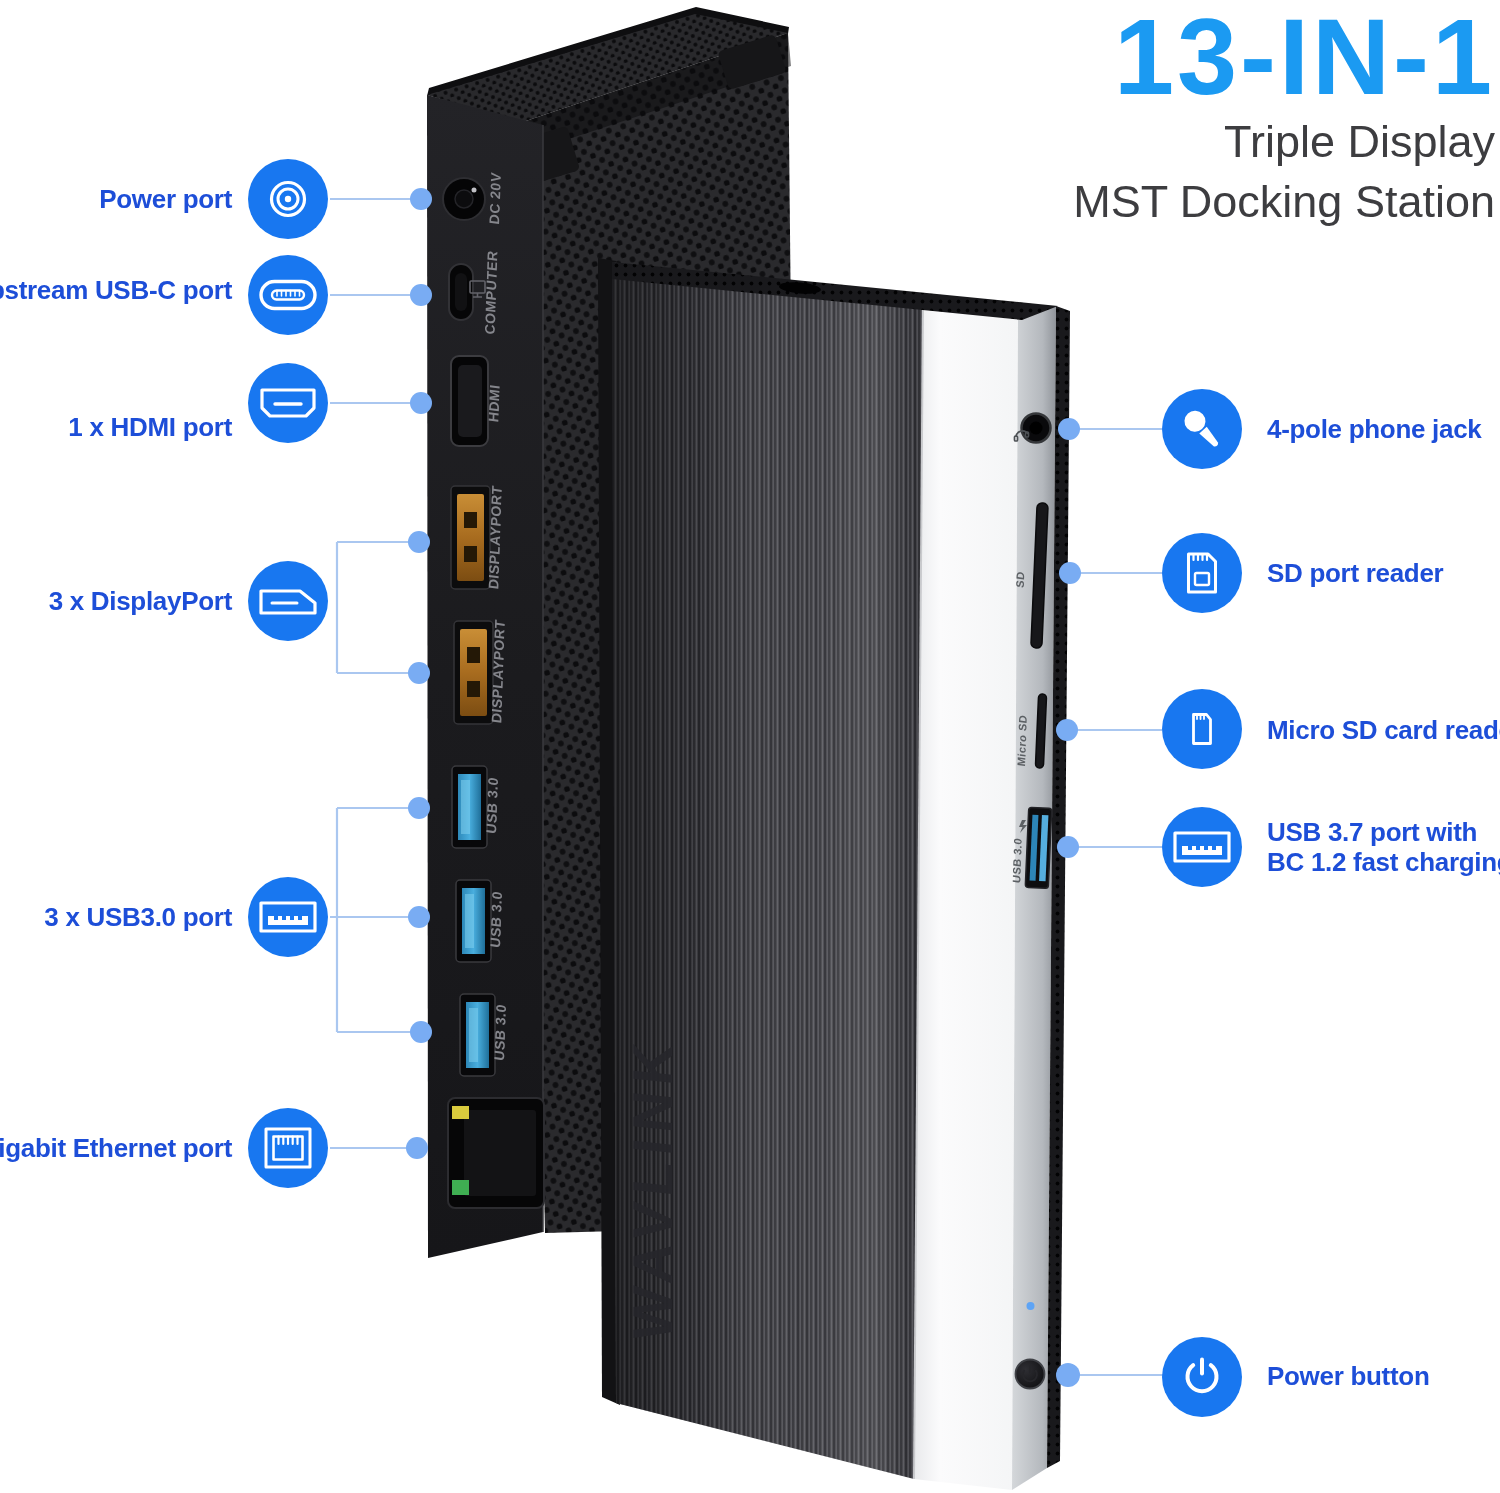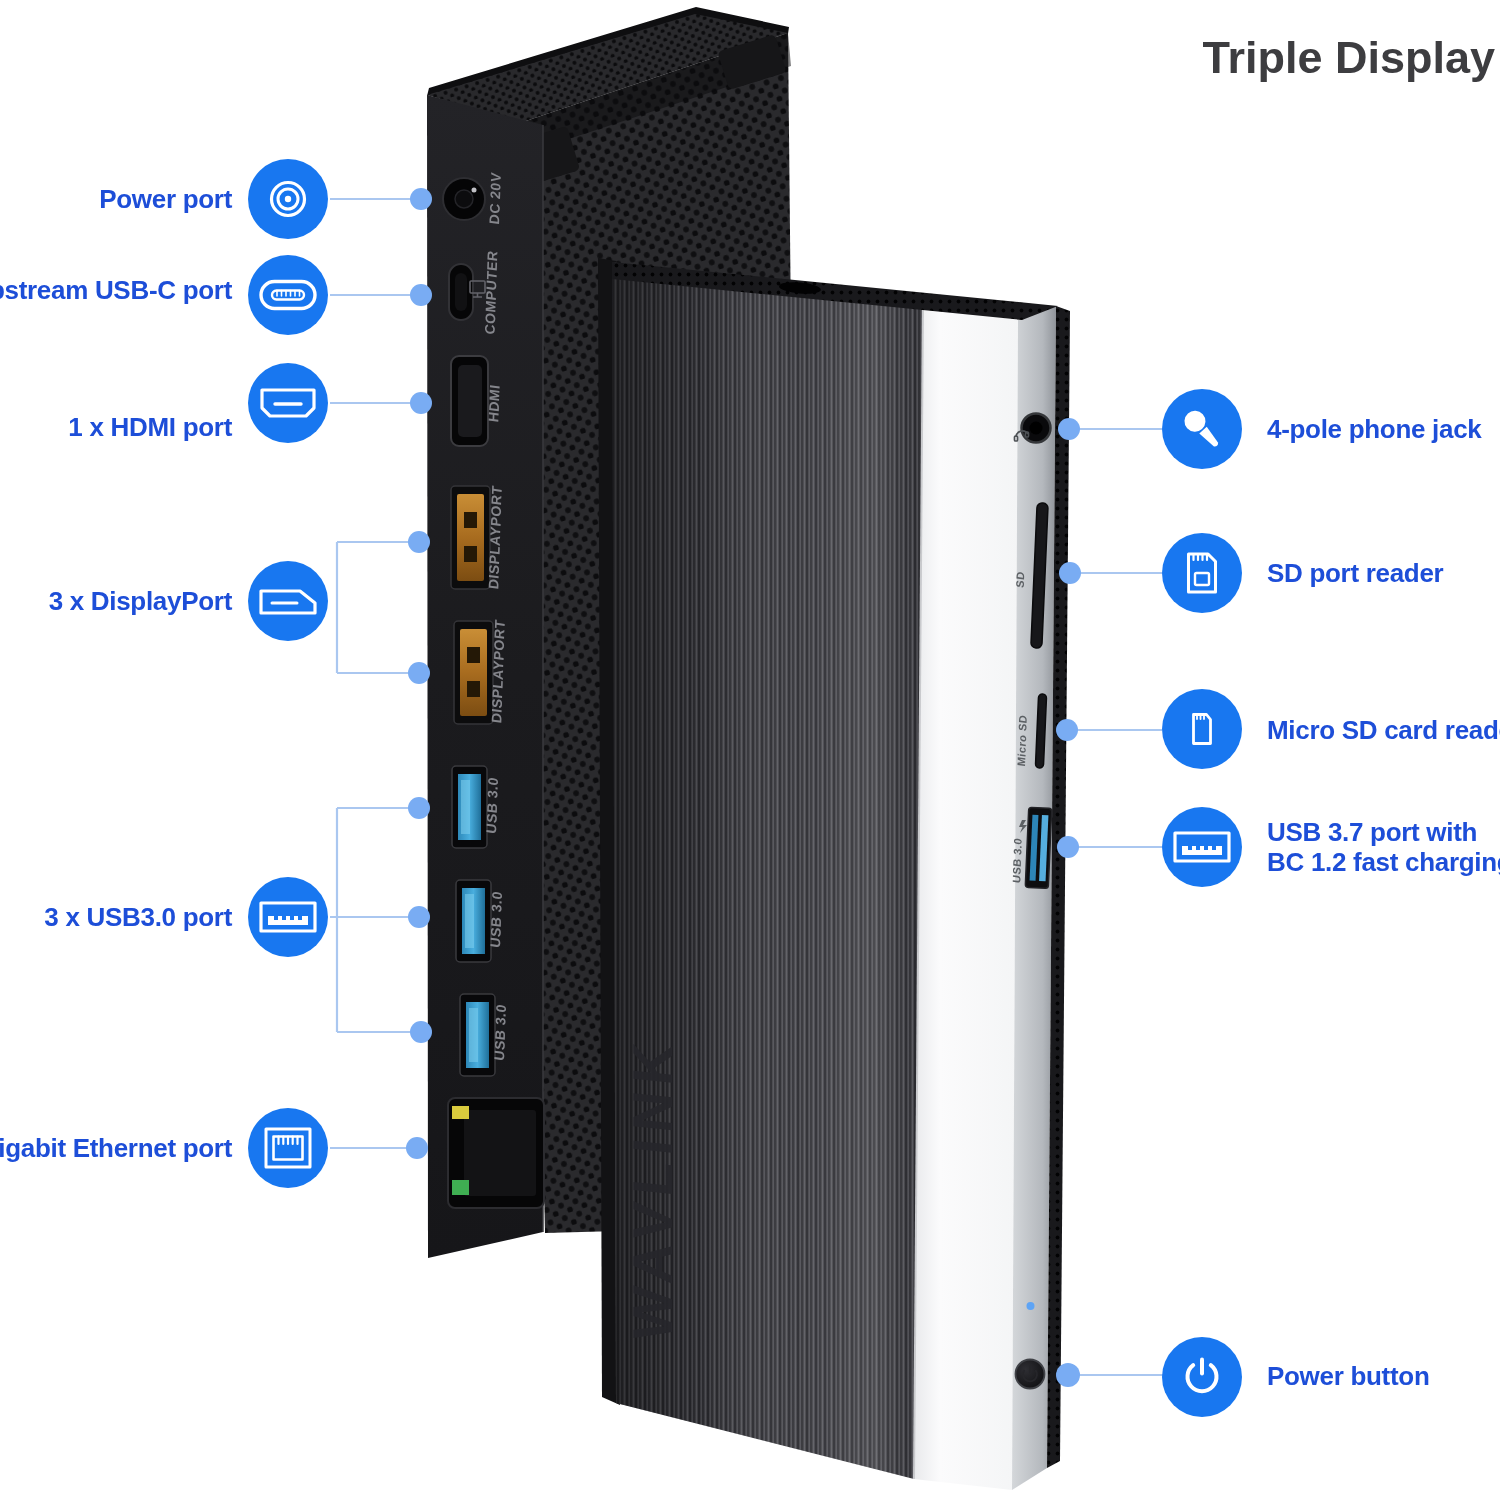--- a/index.html
+++ b/index.html
@@ -2,21 +2,21 @@
 <html><head>
 <meta charset="utf-8">
 <style>
   html,body{margin:0;padding:0;background:#fff;}
   body{width:1500px;height:1493px;position:relative;overflow:hidden;
        font-family:"Liberation Sans",sans-serif;}
   svg.scene{position:absolute;left:0;top:0;}
   
   .title{position:absolute;top:2px;right:5px;text-align:right;z-index:5;}
   .title .headline{font-size:108px;font-weight:bold;color:#1b9af2;letter-spacing:3px;line-height:1.02;}
-  .title .sub{font-size:45px;font-weight:bold;color:#3d3d40;line-height:60px;}
+  .title .sub{font-size:45px;font-weight:normal;color:#3d3d40;line-height:60px;}
   .title .sub:first-of-type{margin-top:26px;}
   
   .label{position:absolute;font-weight:bold;font-size:26px;letter-spacing:-0.3px;
          color:#1d4ed8;white-space:nowrap;line-height:30px;z-index:5;}
   .label.left{right:1268px;text-align:right;}
   .label.right{left:1267px;text-align:left;}
   
   .co-icon{position:absolute;width:80px;height:80px;border-radius:50%;
            background:#1877f0;z-index:6;display:flex;align-items:center;justify-content:center;}
   .co-icon svg{width:80px;height:80px;display:block;}
@@ -231,21 +231,23 @@
     <circle cx="417" cy="1148" r="11"></circle>
     <circle cx="1069" cy="429" r="11"></circle>
       <circle cx="1070" cy="573" r="11"></circle>
     <circle cx="1067" cy="730" r="11"></circle>
       <circle cx="1068" cy="847" r="11"></circle>
     <circle cx="1068" cy="1375" r="12"></circle>
   </g>
 </svg>
 
 <div class="title">
+  <div class="headline">13-IN-1</div>
   <div class="sub">Triple Display</div>
+  <div class="sub">MST Docking Station</div>
 </div>
 
 <div class="label left" style="top:184px">Power port</div>
 <div class="label left" style="top:275px">Upstream USB-C port</div>
 <div class="label left" style="top:412px">1 x HDMI port</div>
 <div class="label left" style="top:586px">3 x DisplayPort</div>
 <div class="label left" style="top:902px">3 x USB3.0 port</div>
 <div class="label left" style="top:1133px">Gigabit Ethernet port</div>
 
 <div class="label right" style="top:414px">4-pole phone jack</div>

